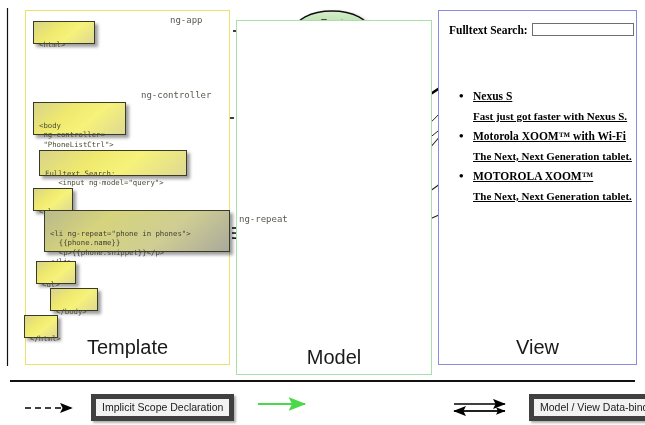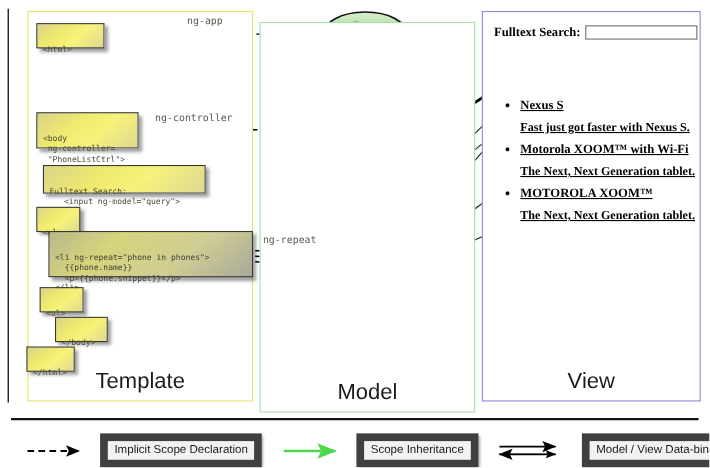--- a/index.html
+++ b/index.html
@@ -136,21 +136,21 @@
     top: 378px;
     width: 645px;
     height: 47px;
   }
   .legend-item {
     position: absolute;
     display: flex;
     align-items: center;
   }
   .legend-box {
-    border: 7px solid #404040;
+    border: 5px solid #404040;
     background: #f2f2f2;
     box-shadow: 2px 2px 2px rgba(0,0,0,0.30);
     font-size: 10.5px;
     font-family: "Liberation Sans", sans-serif;
     color: #1a1a1a;
     padding: 2px 6px 3px 6px;
     white-space: nowrap;
     line-height: 12px;
   }
   .legend-glyph { width: 62px; height: 20px; margin-right: 7px; }
@@ -250,21 +250,21 @@
 
   <div class="codebox gray" style="left:44px; top:210px; width:186px; height:42px;">&lt;li ng-repeat="phone in phones"&gt;
   {{phone.name}}
   &lt;p&gt;{{phone.snippet}}&lt;/p&gt;
 &lt;/li&gt;</div>
 
   <div class="codebox" style="left:36px; top:261px; width:40px; height:15px;">&lt;ul&gt;</div>
 
   <div class="codebox" style="left:30px; top:288px; width:48px; height:15px;margin-left:20px;">&lt;/body&gt;</div>
 
-  <div class="codebox" style="left:24px; top:315px; width:44px; height:15px;">&lt;/html&gt;</div>
+  <div class="codebox" style="left:24px; top:315px; width:34px; height:15px;">&lt;/html&gt;</div>
 
   <div class="panel panel-model">
     <div class="panel-title">Model</div>
   </div>
 
   <div class="panel panel-view">
     <div class="view-inner">
       <div class="view-search-row">
         <span class="view-search-label">Fulltext Search:</span>
         <input class="view-search-input" type="text" placeholder="" style="">
@@ -281,21 +281,21 @@
         <div class="view-item">
           <div class="view-item-name">MOTOROLA XOOM™</div>
           <div class="view-item-snippet">The Next, Next Generation tablet.</div>
         </div>
       </div>
     </div>
     <div class="panel-title">View</div>
   </div>
 
   <div class="edge-label" style="left:170px; top:15px;">ng-app</div>
-  <div class="edge-label" style="left:141px; top:103px;">ng-controller</div>
+  <div class="edge-label" style="left:141px; top:90px;">ng-controller</div>
   <div class="edge-label" style="left:239px; top:214px;">ng-repeat</div>
 
   <div class="legend">
     <svg width="645" height="8" style="position:absolute;left:0;top:0;">
       <line x1="10" y1="3" x2="635" y2="3" stroke="#111" stroke-width="2"></line>
     </svg>
 
     <div class="legend-item" style="left:22px; top:16px;">
       <svg class="legend-glyph" viewBox="0 0 62 20">
         <defs>
@@ -310,21 +310,20 @@
 
     <div class="legend-item" style="left:255px; top:16px;">
       <svg class="legend-glyph" viewBox="0 0 62 20">
         <defs>
           <marker id="lgArr2" markerWidth="9" markerHeight="9" refX="7.5" refY="3.2" orient="auto">
             <path d="M0,0 L8,3.2 L0,6.4 L1.6,3.2 z" fill="#4bd84b"></path>
           </marker>
         </defs>
         <line x1="3" y1="10" x2="50" y2="10" stroke="#4bd84b" stroke-width="2.2" marker-end="url(#lgArr2)"></line>
       </svg>
-      <div class="legend-box">Scope Inheritance</div>
     </div>
 
     <div class="legend-item" style="left:450px; top:16px;">
       <svg class="legend-glyph wide" viewBox="0 0 72 20">
         <defs>
           <marker id="lgArr3" markerWidth="9" markerHeight="9" refX="7.5" refY="3.2" orient="auto">
             <path d="M0,0 L8,3.2 L0,6.4 L1.6,3.2 z" fill="#000"></path>
           </marker>
           <marker id="lgArr3L" markerWidth="9" markerHeight="9" refX="7.5" refY="3.2" orient="auto">
             <path d="M0,0 L8,3.2 L0,6.4 L1.6,3.2 z" fill="#000"></path>

